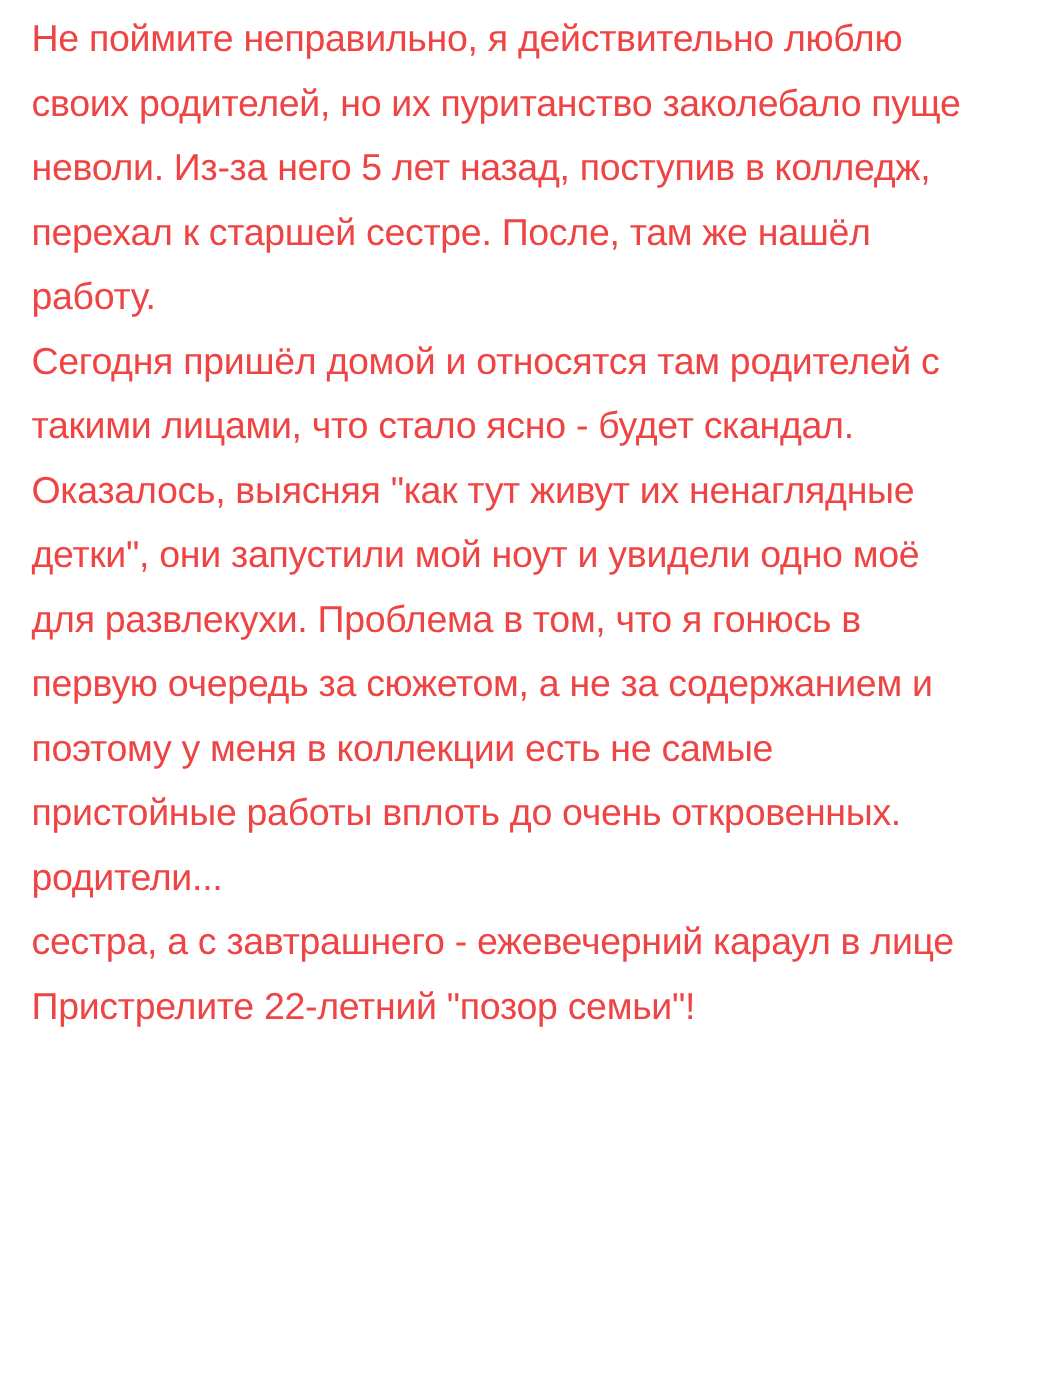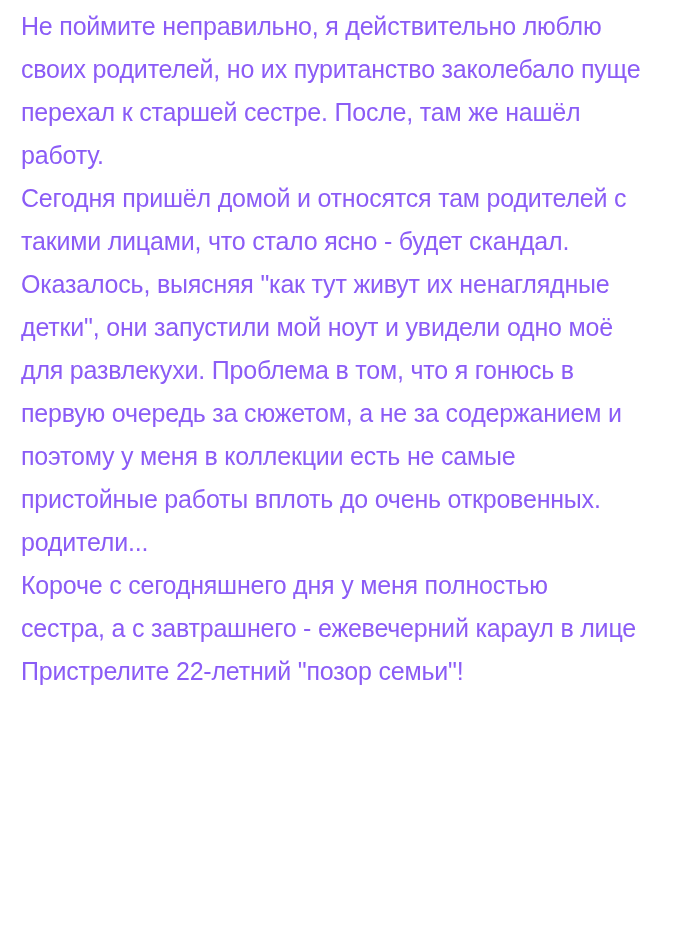--- a/index.html
+++ b/index.html
@@ -12,41 +12,41 @@
     height: 931px;
     overflow: hidden;
   }
   .story {
     box-sizing: border-box;
     width: 700px;
     padding: 5px 18px 0 21px;
     font-family: "Liberation Sans", "DejaVu Sans", sans-serif;
     font-size: 25px;
     line-height: 43px;
-    color: #8b5cf6;
+    color: #ef4444;
     font-weight: 400;
   }
   .text-line {
     white-space: pre;
     letter-spacing: -0.2px;
   }
 </style>
 </head>
 <body>
 
 <div class="story">
     <div class="text-line">Не поймите неправильно, я действительно люблю</div>
     <div class="text-line">своих родителей, но их пуританство заколебало пуще</div>
+    <div class="text-line">неволи. Из-за него 5 лет назад, поступив в колледж,</div>
     <div class="text-line">перехал к старшей сестре. После, там же нашёл</div>
     <div class="text-line">работу.</div>
     <div class="text-line">Сегодня пришёл домой и относятся там родителей с</div>
     <div class="text-line">такими лицами, что стало ясно - будет скандал.</div>
     <div class="text-line">Оказалось, выясняя "как тут живут их ненаглядные</div>
     <div class="text-line">детки", они запустили мой ноут и увидели одно моё</div>
     <div class="text-line">для развлекухи. Проблема в том, что я гонюсь в</div>
     <div class="text-line">первую очередь за сюжетом, а не за содержанием и</div>
     <div class="text-line">поэтому у меня в коллекции есть не самые</div>
     <div class="text-line">пристойные работы вплоть до очень откровенных.</div>
     <div class="text-line">родители...</div>
-    <div class="text-line">Короче с сегодняшнего дня у меня полностью</div>
     <div class="text-line">сестра, а с завтрашнего - ежевечерний караул в лице</div>
     <div class="text-line">Пристрелите 22-летний "позор семьи"!</div>
   </div>
 
 </body></html>

